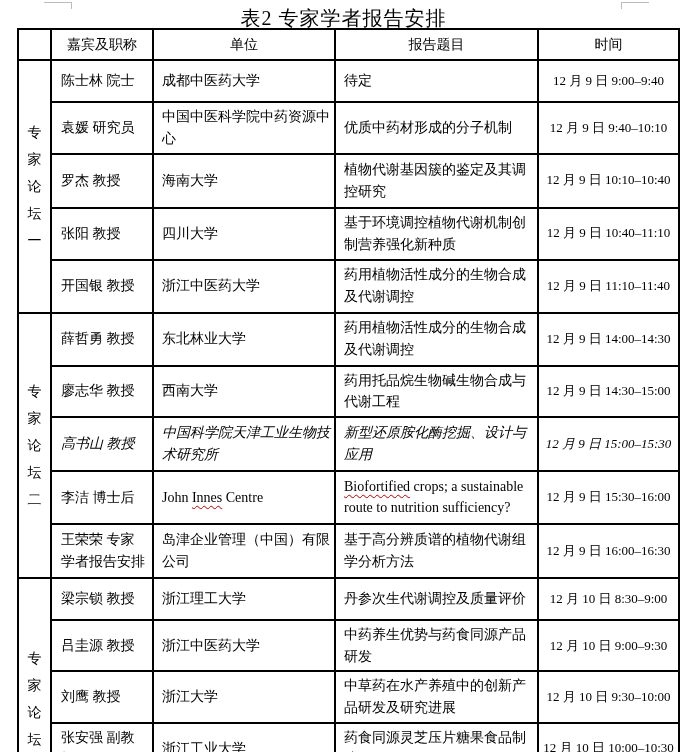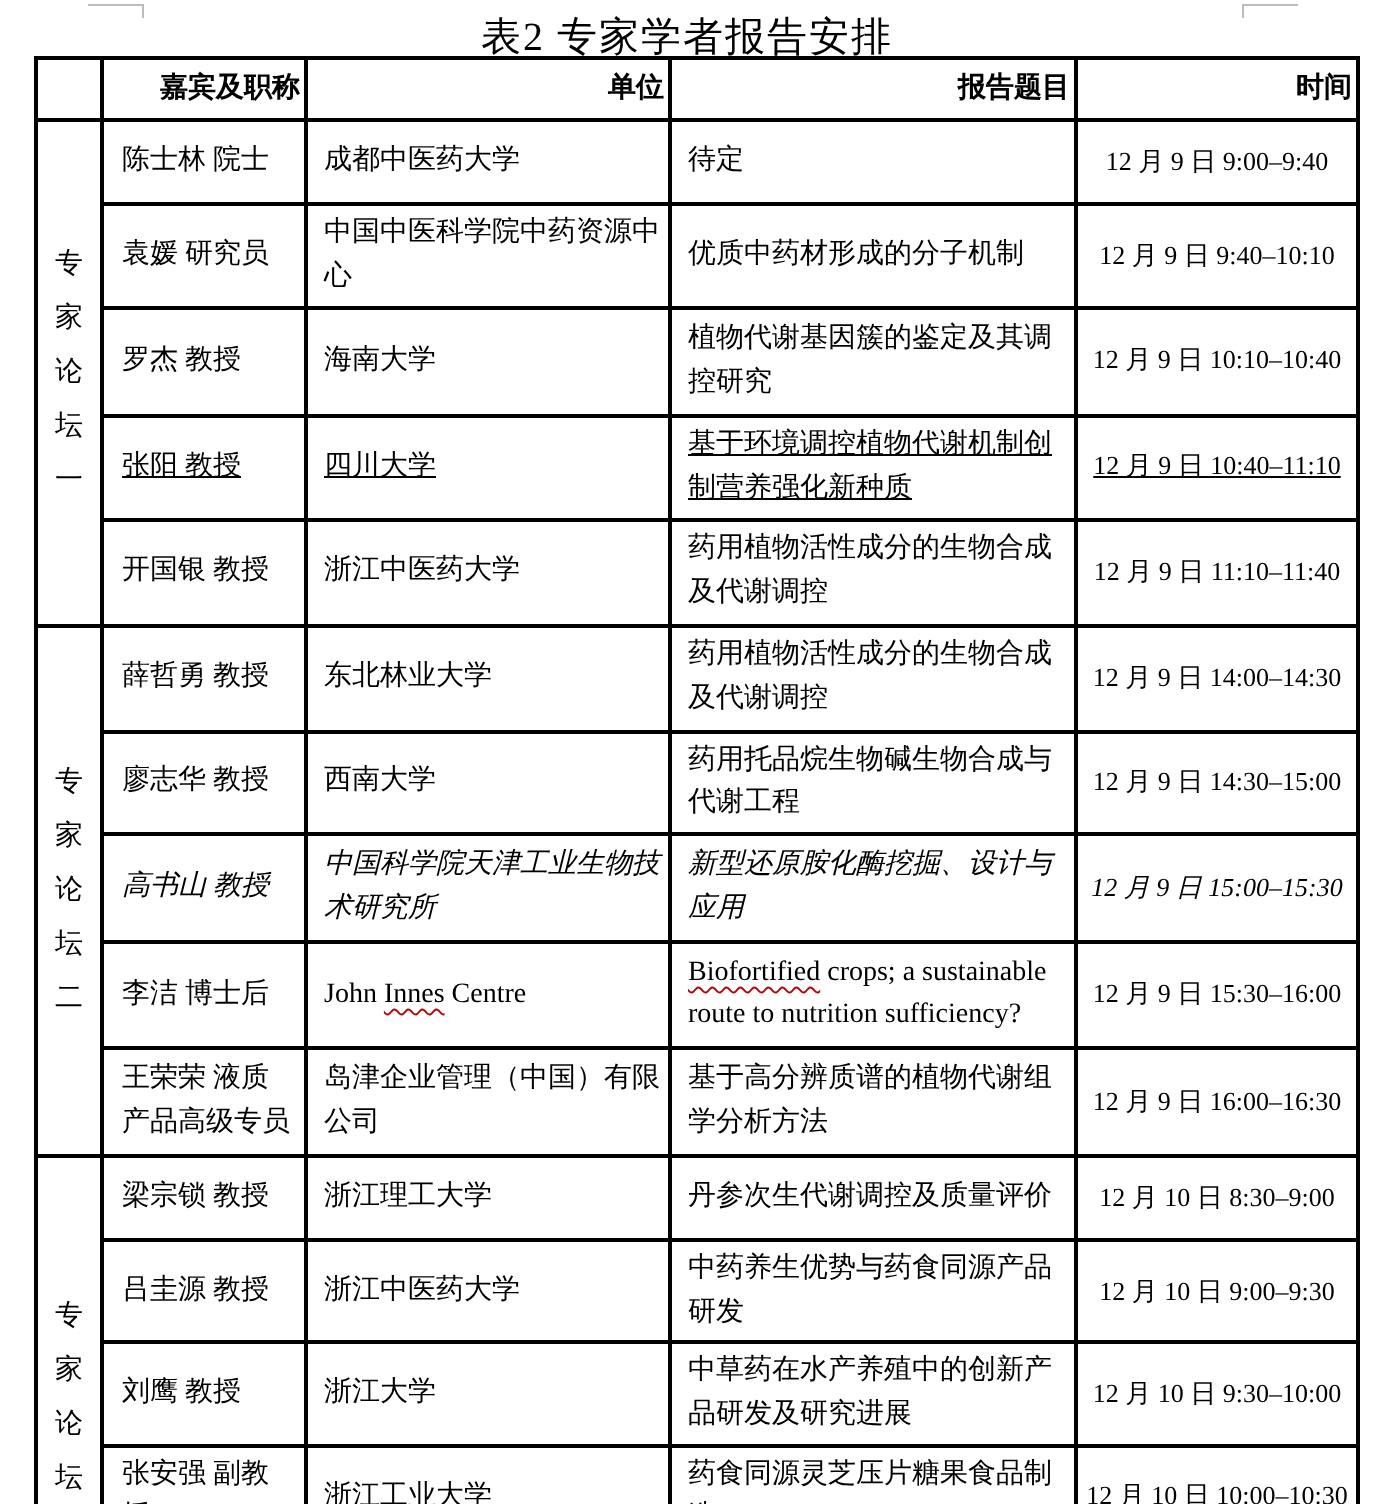--- a/index.html
+++ b/index.html
@@ -47,24 +47,23 @@
     border: 2px solid #000000;
     font-size: 14px;
     font-weight: normal;
     padding: 3px 6px;
     vertical-align: middle;
     line-height: 1.55;
     overflow: hidden;
     word-break: break-word;
   }
   thead th {
-    text-align: right;
+    text-align: center;
     height: 25px;
     padding: 2px 2px;
-    font-weight: bold;
   }
   td.forum-label {
     text-align: center;
     padding: 2px 0;
     line-height: 27px;
     font-size: 14px;
   }
   td.guest-cell { padding-left: 9px;  padding-right: 4px; }
   td.org-cell   { padding-left: 8px;  padding-right: 4px; }
   td.topic-cell { padding-left: 8px;  padding-right: 4px; }
@@ -120,21 +119,21 @@
         <td class="org-cell">中国中医科学院中药资源中心</td>
         <td class="topic-cell">优质中药材形成的分子机制</td>
         <td class="time-cell">12 月 9 日 9:40–10:10</td>
       </tr>
       <tr style="height: 54px;">
         <td class="guest-cell">罗杰 教授</td>
         <td class="org-cell">海南大学</td>
         <td class="topic-cell">植物代谢基因簇的鉴定及其调控研究</td>
         <td class="time-cell">12 月 9 日 10:10–10:40</td>
       </tr>
-      <tr style="height: 52px; text-decoration: underline;">
+      <tr style="height: 52px;">
         <td class="guest-cell">张阳 教授</td>
         <td class="org-cell">四川大学</td>
         <td class="topic-cell">基于环境调控植物代谢机制创制营养强化新种质</td>
         <td class="time-cell">12 月 9 日 10:40–11:10</td>
       </tr>
       <tr style="height: 53px;">
         <td class="guest-cell">开国银 教授</td>
         <td class="org-cell">浙江中医药大学</td>
         <td class="topic-cell">药用植物活性成分的生物合成及代谢调控</td>
         <td class="time-cell">12 月 9 日 11:10–11:40</td>
@@ -158,21 +157,21 @@
         <td class="topic-cell">新型还原胺化酶挖掘、设计与应用</td>
         <td class="time-cell">12 月 9 日 15:00–15:30</td>
       </tr>
       <tr style="height: 53px;">
         <td class="guest-cell">李洁 博士后</td>
         <td class="org-cell"><span>John </span><span class="squiggle">Innes</span><span> Centre</span></td>
         <td class="topic-cell"><span class="squiggle">Biofortified</span><span> crops; a sustainable route to nutrition sufficiency?</span></td>
         <td class="time-cell">12 月 9 日 15:30–16:00</td>
       </tr>
       <tr style="height: 54px;">
-        <td class="guest-cell">王荣荣 液质产品高级专员</td>
+        <td class="guest-cell">王荣荣 专家学者报告安排</td>
         <td class="org-cell">岛津企业管理（中国）有限公司</td>
         <td class="topic-cell">基于高分辨质谱的植物代谢组学分析方法</td>
         <td class="time-cell">12 月 9 日 16:00–16:30</td>
       </tr>
       <tr style="height: 30px;">
         <td rowspan="5" class="forum-label">专<br>家<br>论<br>坛<br>三</td>
         <td class="guest-cell">梁宗锁 教授</td>
         <td class="org-cell">浙江理工大学</td>
         <td class="topic-cell">丹参次生代谢调控及质量评价</td>
         <td class="time-cell">12 月 10 日 8:30–9:00</td>

